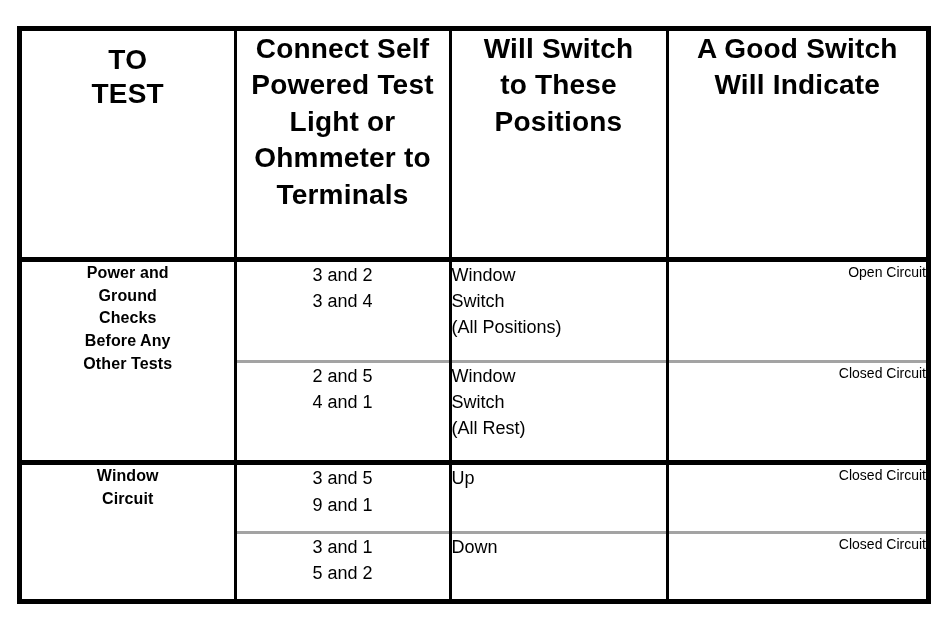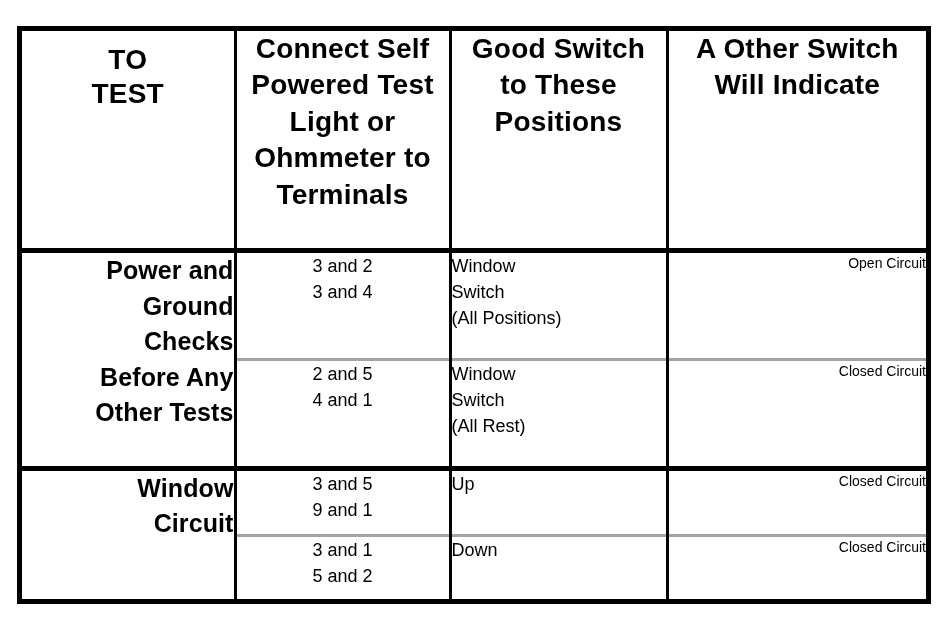--- a/index.html
+++ b/index.html
@@ -71,23 +71,23 @@
   }
   .hdr.to-test {
     font-size: 28px;
     line-height: 1.22;
     padding-top: 12px;
   }
 
   
   .rowlabel {
     font-weight: bold;
-    font-size: 25px;
+    font-size: 16px;
     line-height: 1.42;
-    text-align: right;
+    text-align: center;
     padding: 12px 6px 0 10px;
     letter-spacing: 0.1px;
   }
 
   .terminals {
     text-align: center;
     font-size: 18px;
     line-height: 1.45;
     padding: 14px 6px 0 6px;
   }
@@ -126,24 +126,24 @@
       <tbody>
 
         <tr>
           <td class="hdr to-test nowrap">TO
 TEST</td>
           <td class="hdr nowrap v-rule">Connect Self
 Powered Test
 Light or
 Ohmmeter to
 Terminals</td>
-          <td class="hdr nowrap v-rule">Good Switch
+          <td class="hdr nowrap v-rule">Will Switch
 to These
 Positions</td>
-          <td class="hdr nowrap v-rule">A Other Switch
+          <td class="hdr nowrap v-rule">A Good Switch
 Will Indicate</td>
         </tr>
 
         <tr>
           <td class="rowlabel nowrap sec-rule-top" rowspan="2">Power and
 Ground
 Checks
 Before Any
 Other Tests</td>
           <td class="terminals nowrap v-rule sec-rule-top">3 and 2

